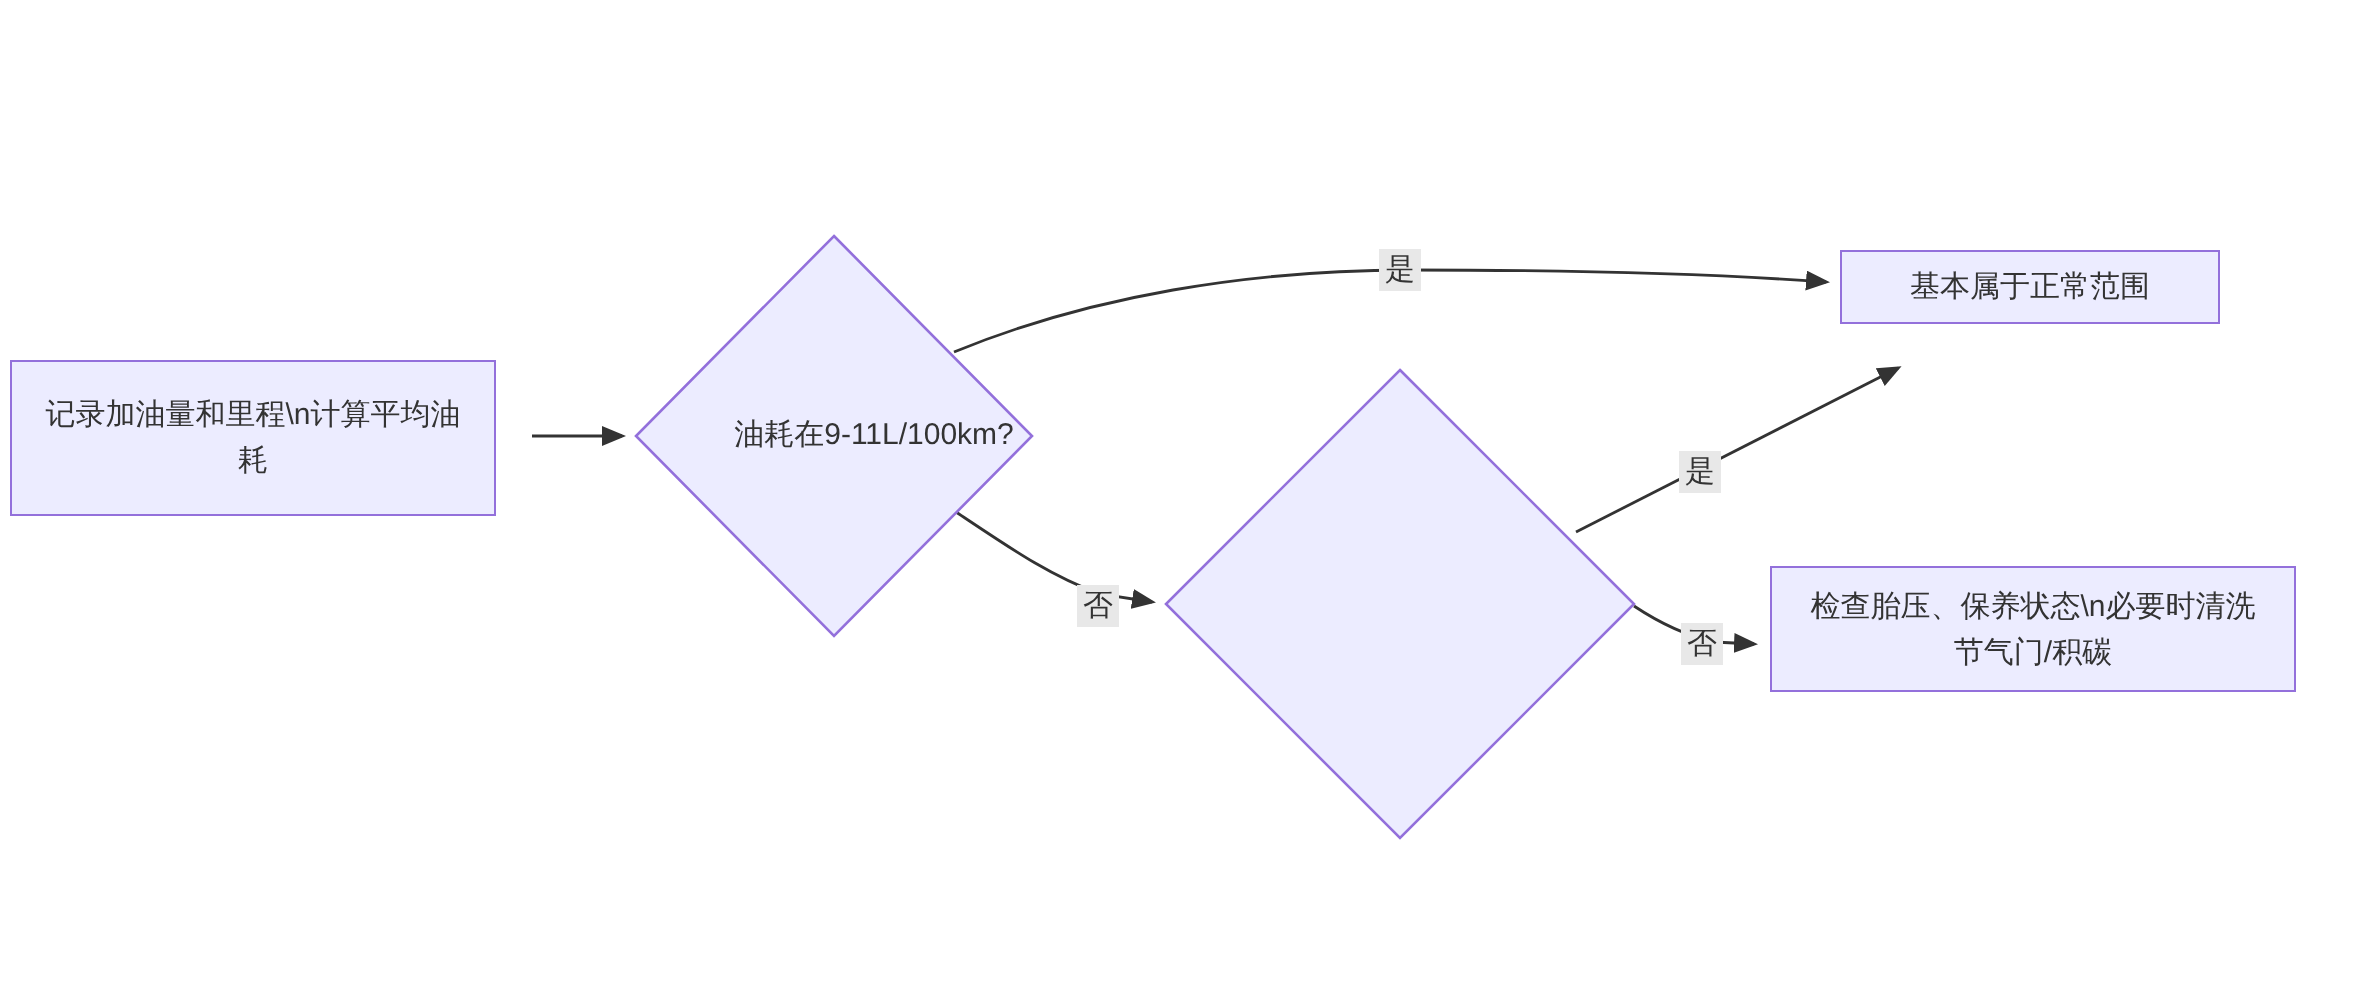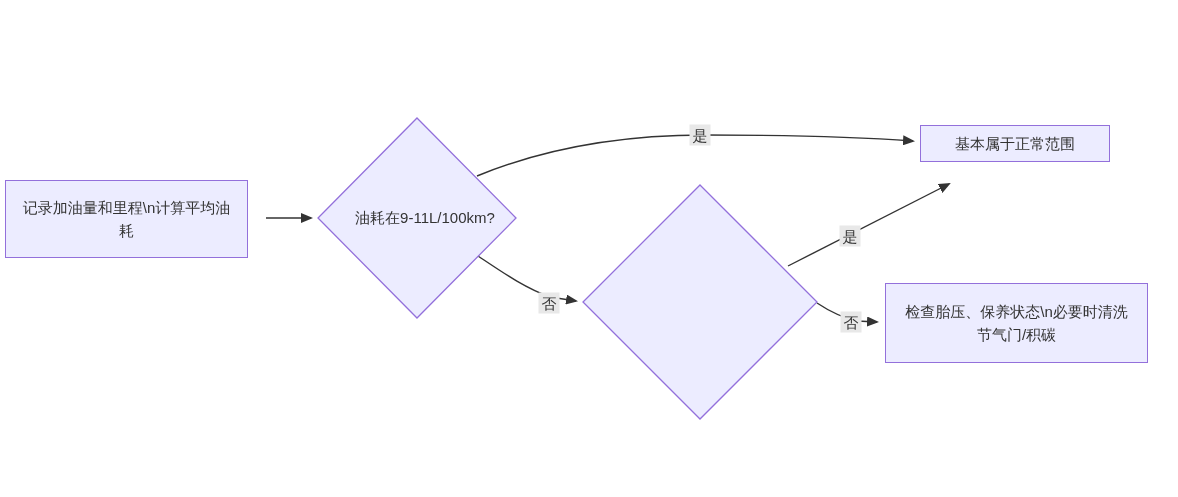--- a/index.html
+++ b/index.html
@@ -41,29 +41,29 @@
     display: flex;
     align-items: center;
     justify-content: center;
     text-align: center;
     font-size: 15px;
     line-height: 23px;
     padding: 0 12px;
   }
   .node-start  { left: 5px;   top: 180px; width: 243px; height: 78px; }
   .node-normal { left: 920px; top: 125px; width: 190px; height: 37px; }
-  .node-check  { left: 885px; top: 283px; width: 263px; height: 80px; }
+  .node-check  { left: 885px; top: 283px; width: 263px; height: 63px; }
   .diamond-label {
     position: absolute;
     transform: translate(-50%, -50%);
     white-space: nowrap;
     font-size: 15px;
     line-height: 20px;
   }
-  .d1-label { left: 425px; top: 218px; }
+  .d1-label { left: 437px; top: 218px; }
   .d2-label { left: 700px; top: 302px; }
   .edge-label {
     position: absolute;
     transform: translate(-50%, -50%);
     background: #e8e8e8;
     font-size: 15px;
     line-height: 19px;
     padding: 1px 3px;
     white-space: nowrap;
   }

